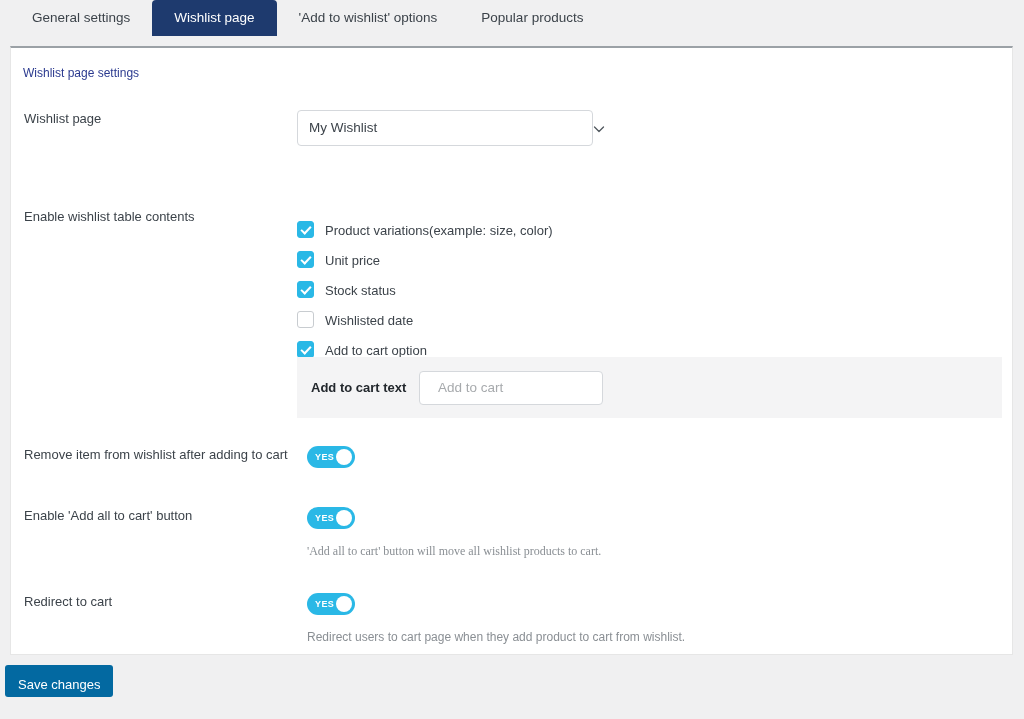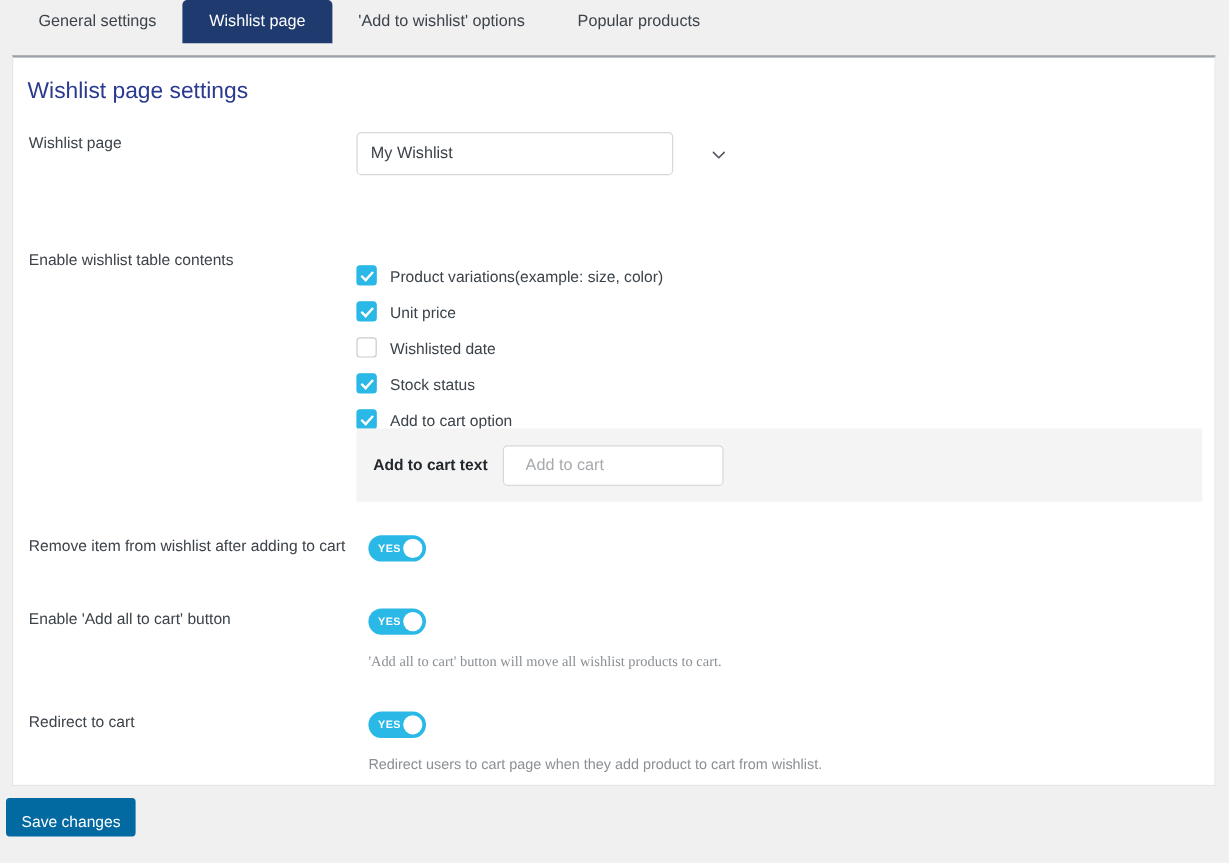--- a/index.html
+++ b/index.html
@@ -57,21 +57,21 @@
     border-top: 2px solid #9ba1a6;
     border-left: 1px solid #e6e6e6;
     border-right: 1px solid #e6e6e6;
     border-bottom: 1px solid #e6e6e6;
   }
 
   .panel-title {
     position: absolute;
     left: 12px;
     top: 18px;
-    font-size: 19px;
+    font-size: 12px;
     color: #2b3a8f;
     font-weight: 400;
   }
 
   
   .row {
     position: absolute;
     left: 0;
     width: 100%;
   }
@@ -94,21 +94,21 @@
     line-height: 16px;
   }
 
   
   .select-wrap {
     position: relative;
     width: 318px;
     height: 36px;
   }
   .select-box {
-    width: 264px;
+    width: 296px;
     height: 36px;
     border: 1px solid #d5d8dc;
     border-radius: 4px;
     background: #ffffff;
     font-size: 13.5px;
     color: #3c434a;
     line-height: 34px;
     padding: 0 45px 0 11px;
     white-space: nowrap;
     overflow: hidden;
@@ -276,26 +276,26 @@
       <div class="cb-list">
         <div class="cb-item">
           <span class="cb checked"></span>
           <span class="cb-label">Product variations(example: size, color)</span>
         </div>
         <div class="cb-item">
           <span class="cb checked"></span>
           <span class="cb-label">Unit price</span>
         </div>
         <div class="cb-item">
+          <span class="cb checked"></span>
+          <span class="cb-label">Stock status</span>
+        </div>
+        <div class="cb-item">
           <span class="cb"></span>
           <span class="cb-label">Wishlisted date</span>
-        </div>
-        <div class="cb-item">
-          <span class="cb checked"></span>
-          <span class="cb-label">Stock status</span>
         </div>
         <div class="cb-item">
           <span class="cb checked"></span>
           <span class="cb-label">Add to cart option</span>
         </div>
       </div>
     </div>
   </div>
 
   <div class="subpanel" style="top:309px; left:286px;">

